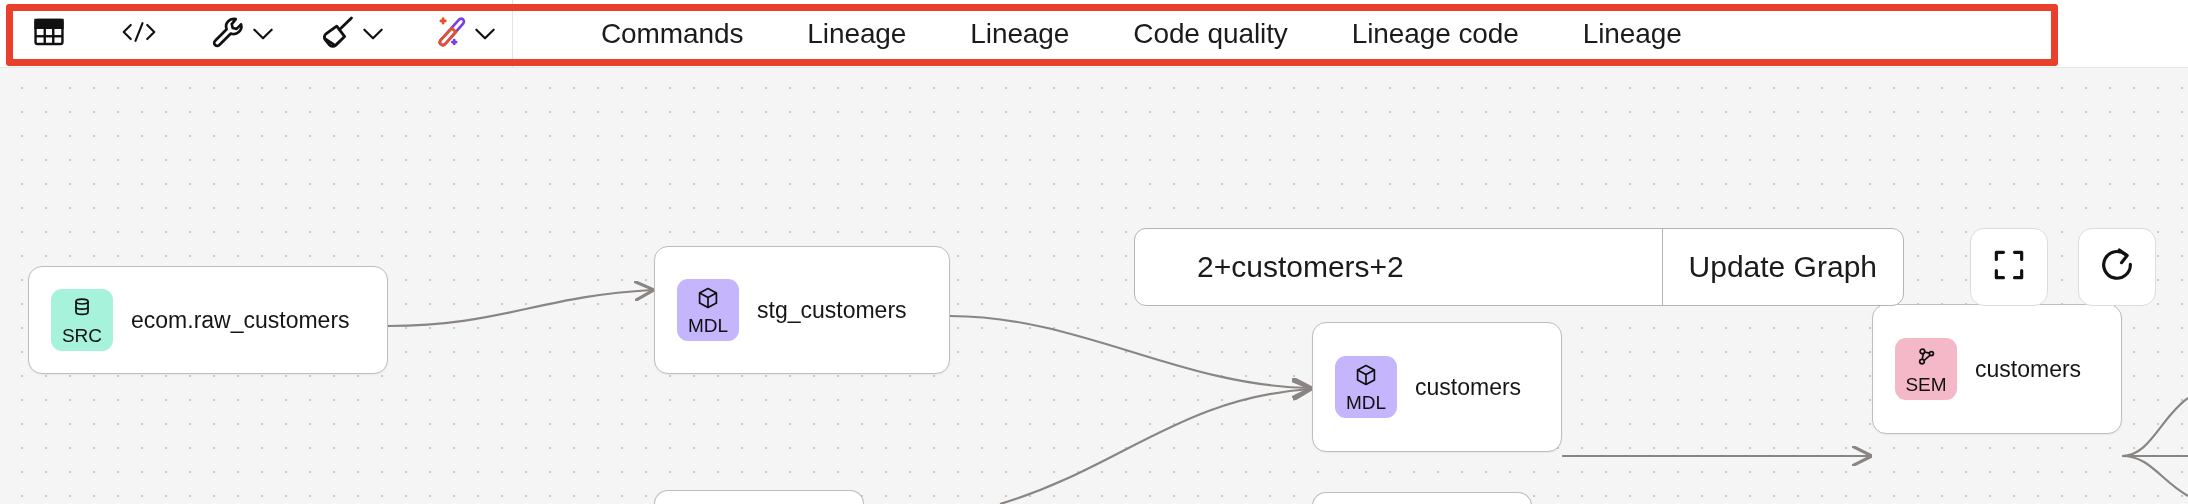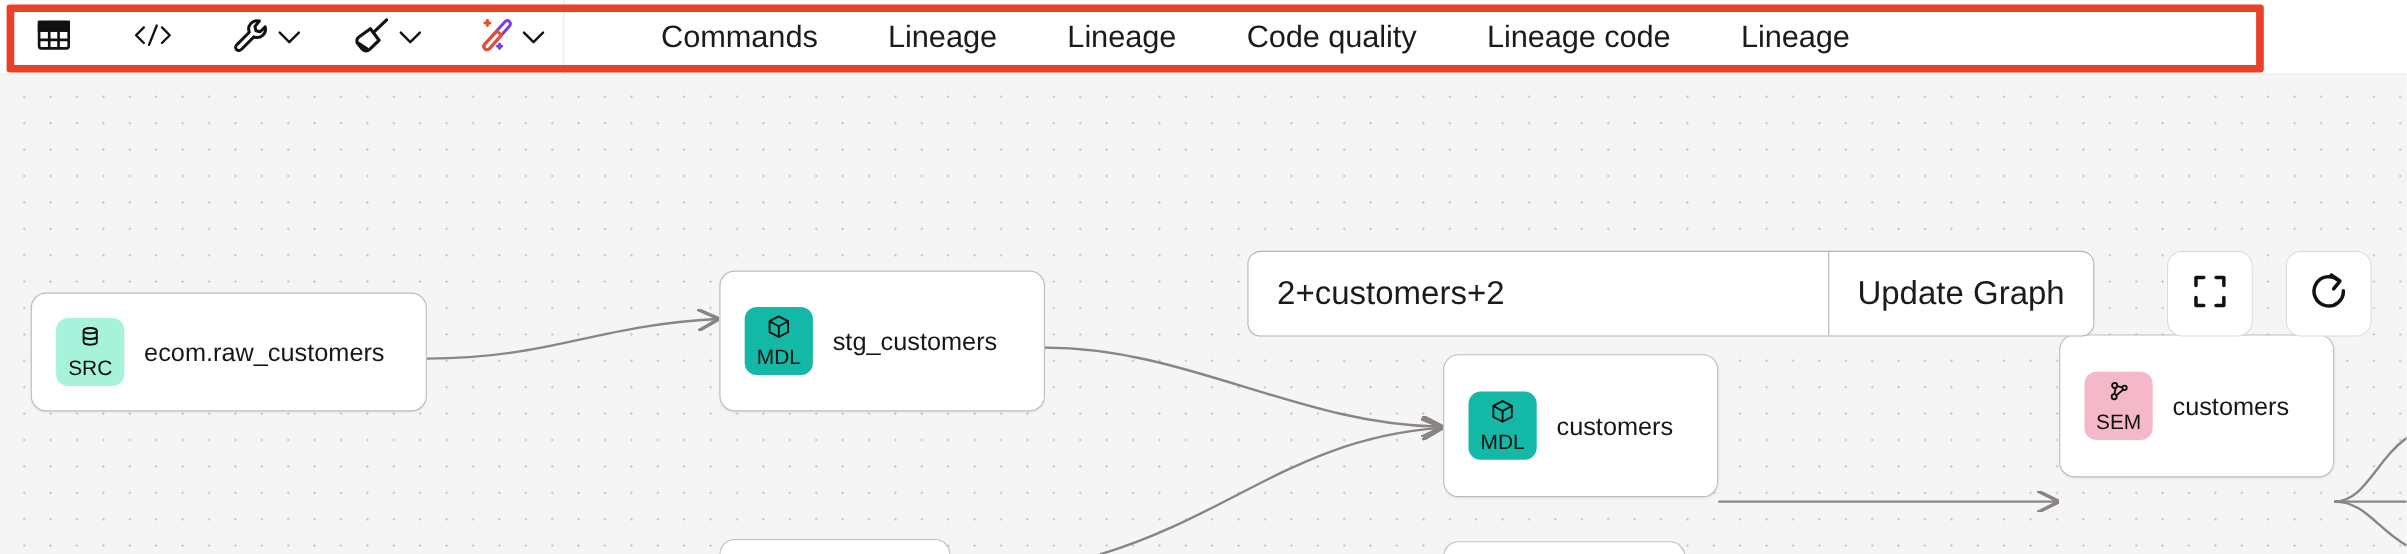--- a/index.html
+++ b/index.html
@@ -102,20 +102,21 @@
   .graph-input-wrap {
     position: absolute;
     left: 1134px; top: 160px;
     width: 770px; height: 78px;
     background: #ffffff;
     border: 1px solid #b5b5b5;
     border-radius: 12px;
     display: flex;
     align-items: stretch;
     overflow: hidden;
+    padding-left: 36px;
   }
   .graph-input {
     flex: 1 1 auto;
     border: none;
     outline: none;
     background: transparent;
     font-size: 30px;
     font-family: "Liberation Sans", sans-serif;
     color: #1b1b1b;
     padding: 0 26px;
@@ -172,21 +173,21 @@
     color: #101010;
     font-family: "Liberation Sans", sans-serif;
   }
   .node-title {
     font-size: 23px;
     color: #161616;
     white-space: nowrap;
     font-family: "Liberation Sans", sans-serif;
   }
   .badge-src { background: #a6f2da; }
-  .badge-mdl { background: #14b8a6; }
+  .badge-mdl { background: #c4b5fd; }
   .badge-sem { background: #f5b8c8; }
 
   svg.edges {
     position: absolute; left: 0; top: 0;
     width: 2188px; height: 436px;
     pointer-events: none;
   }
 </style>
 </head>
 <body>

